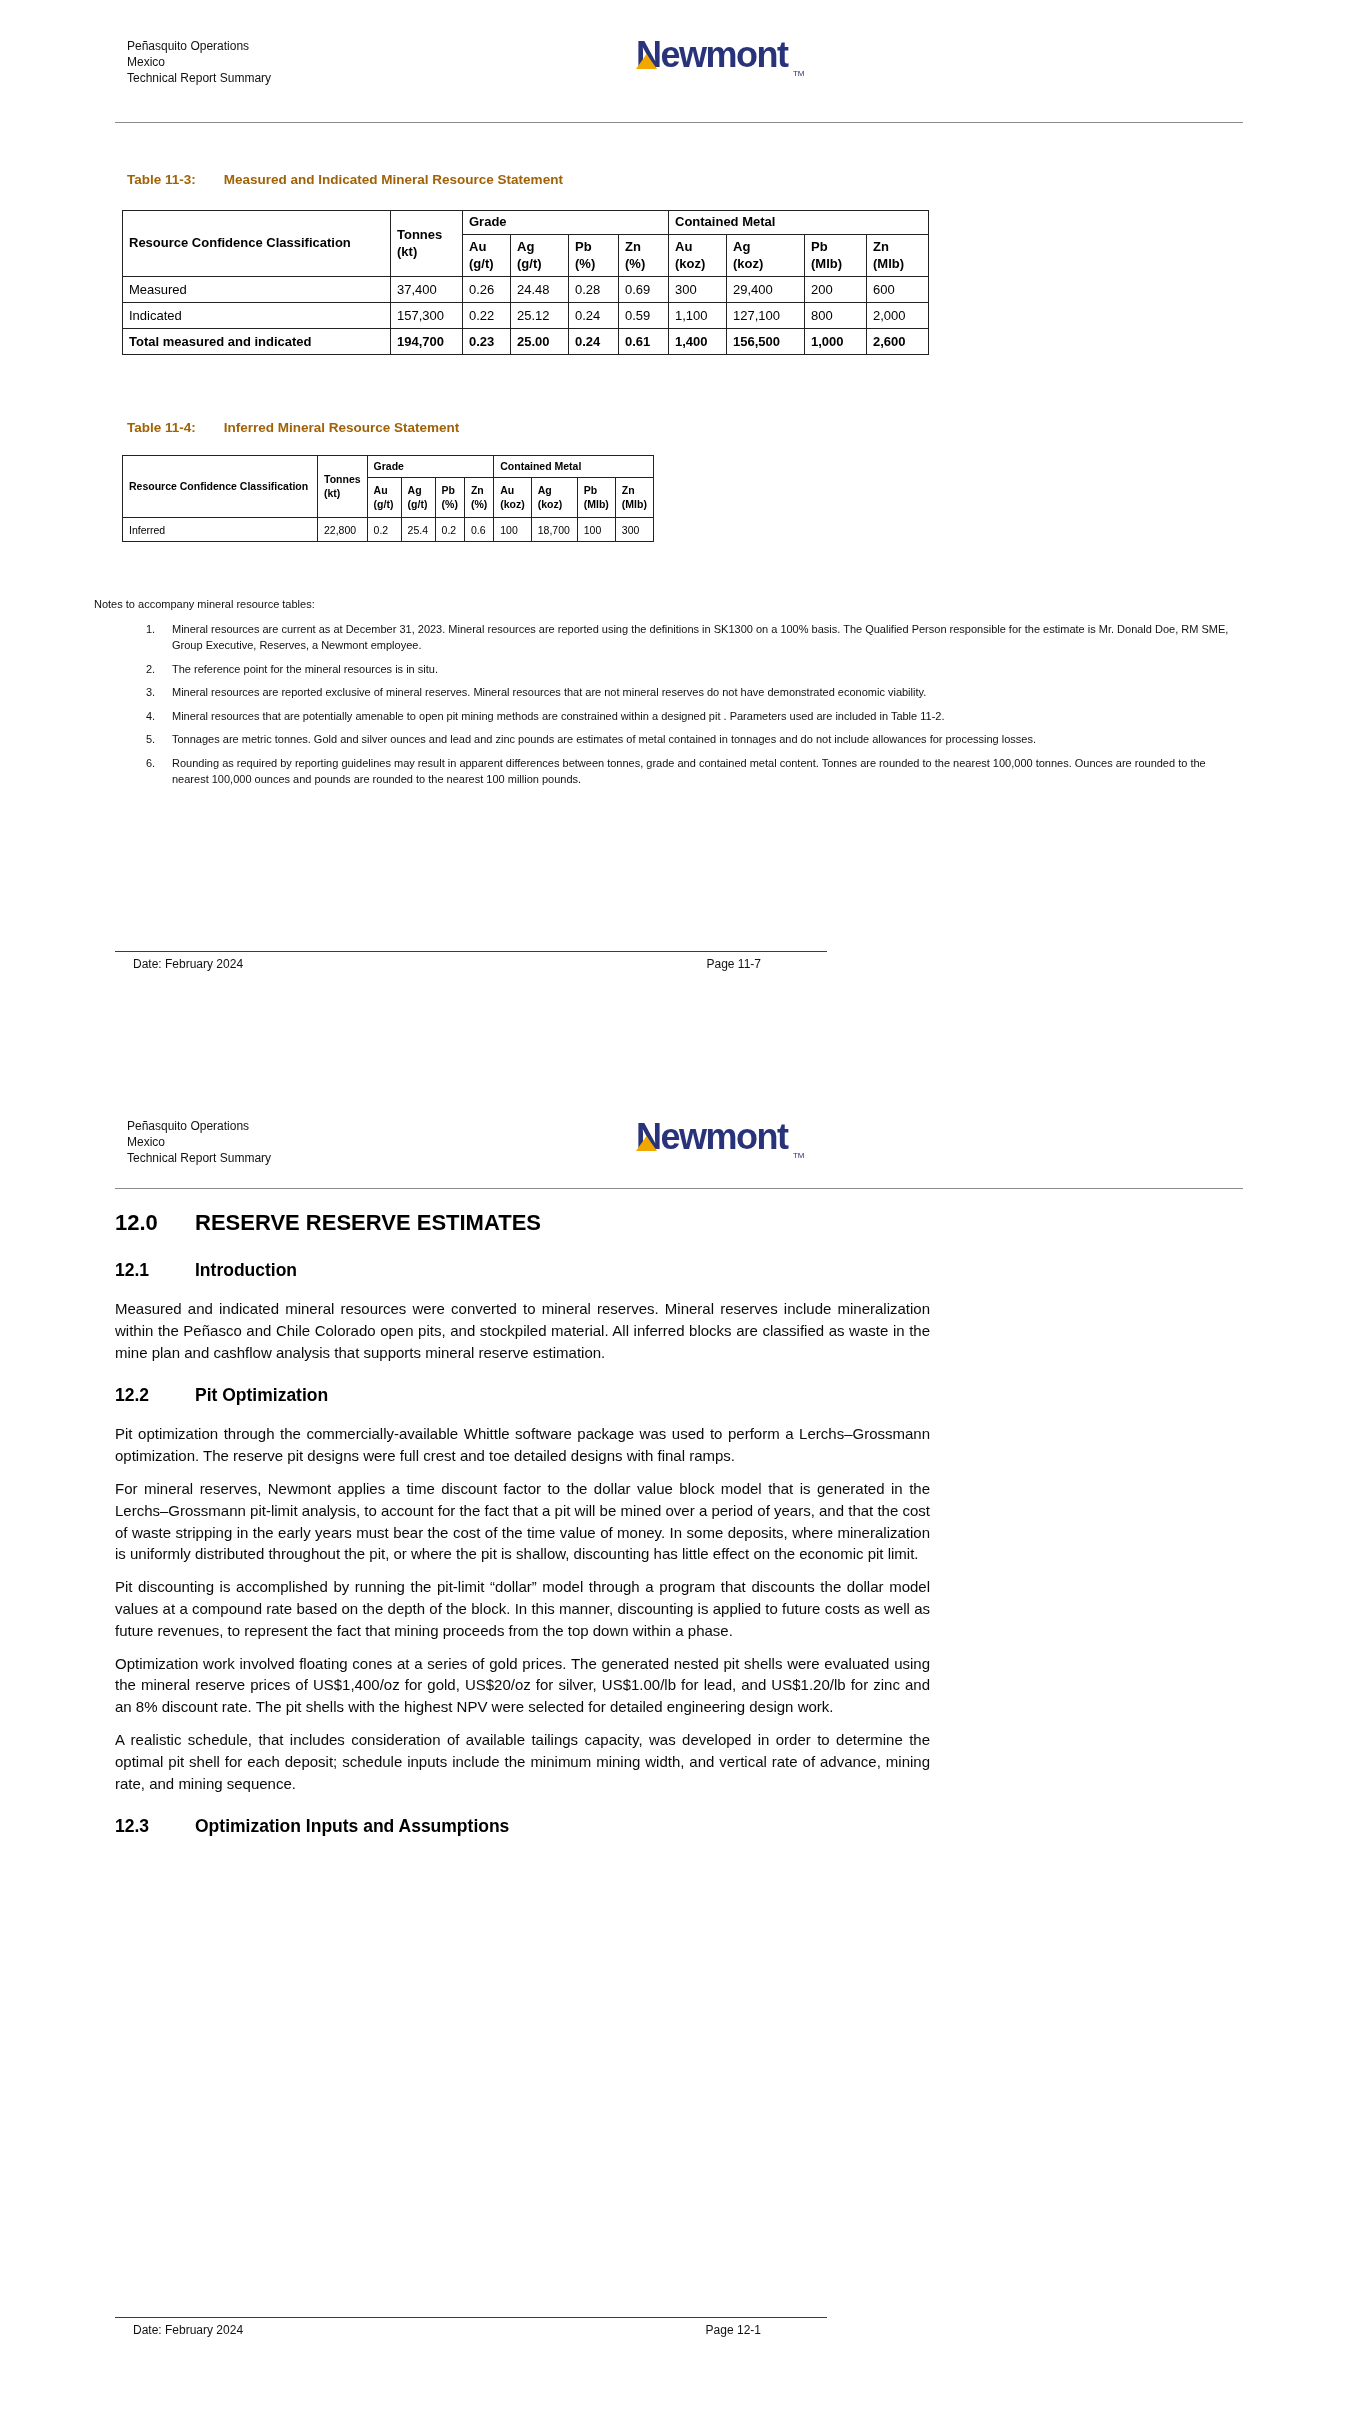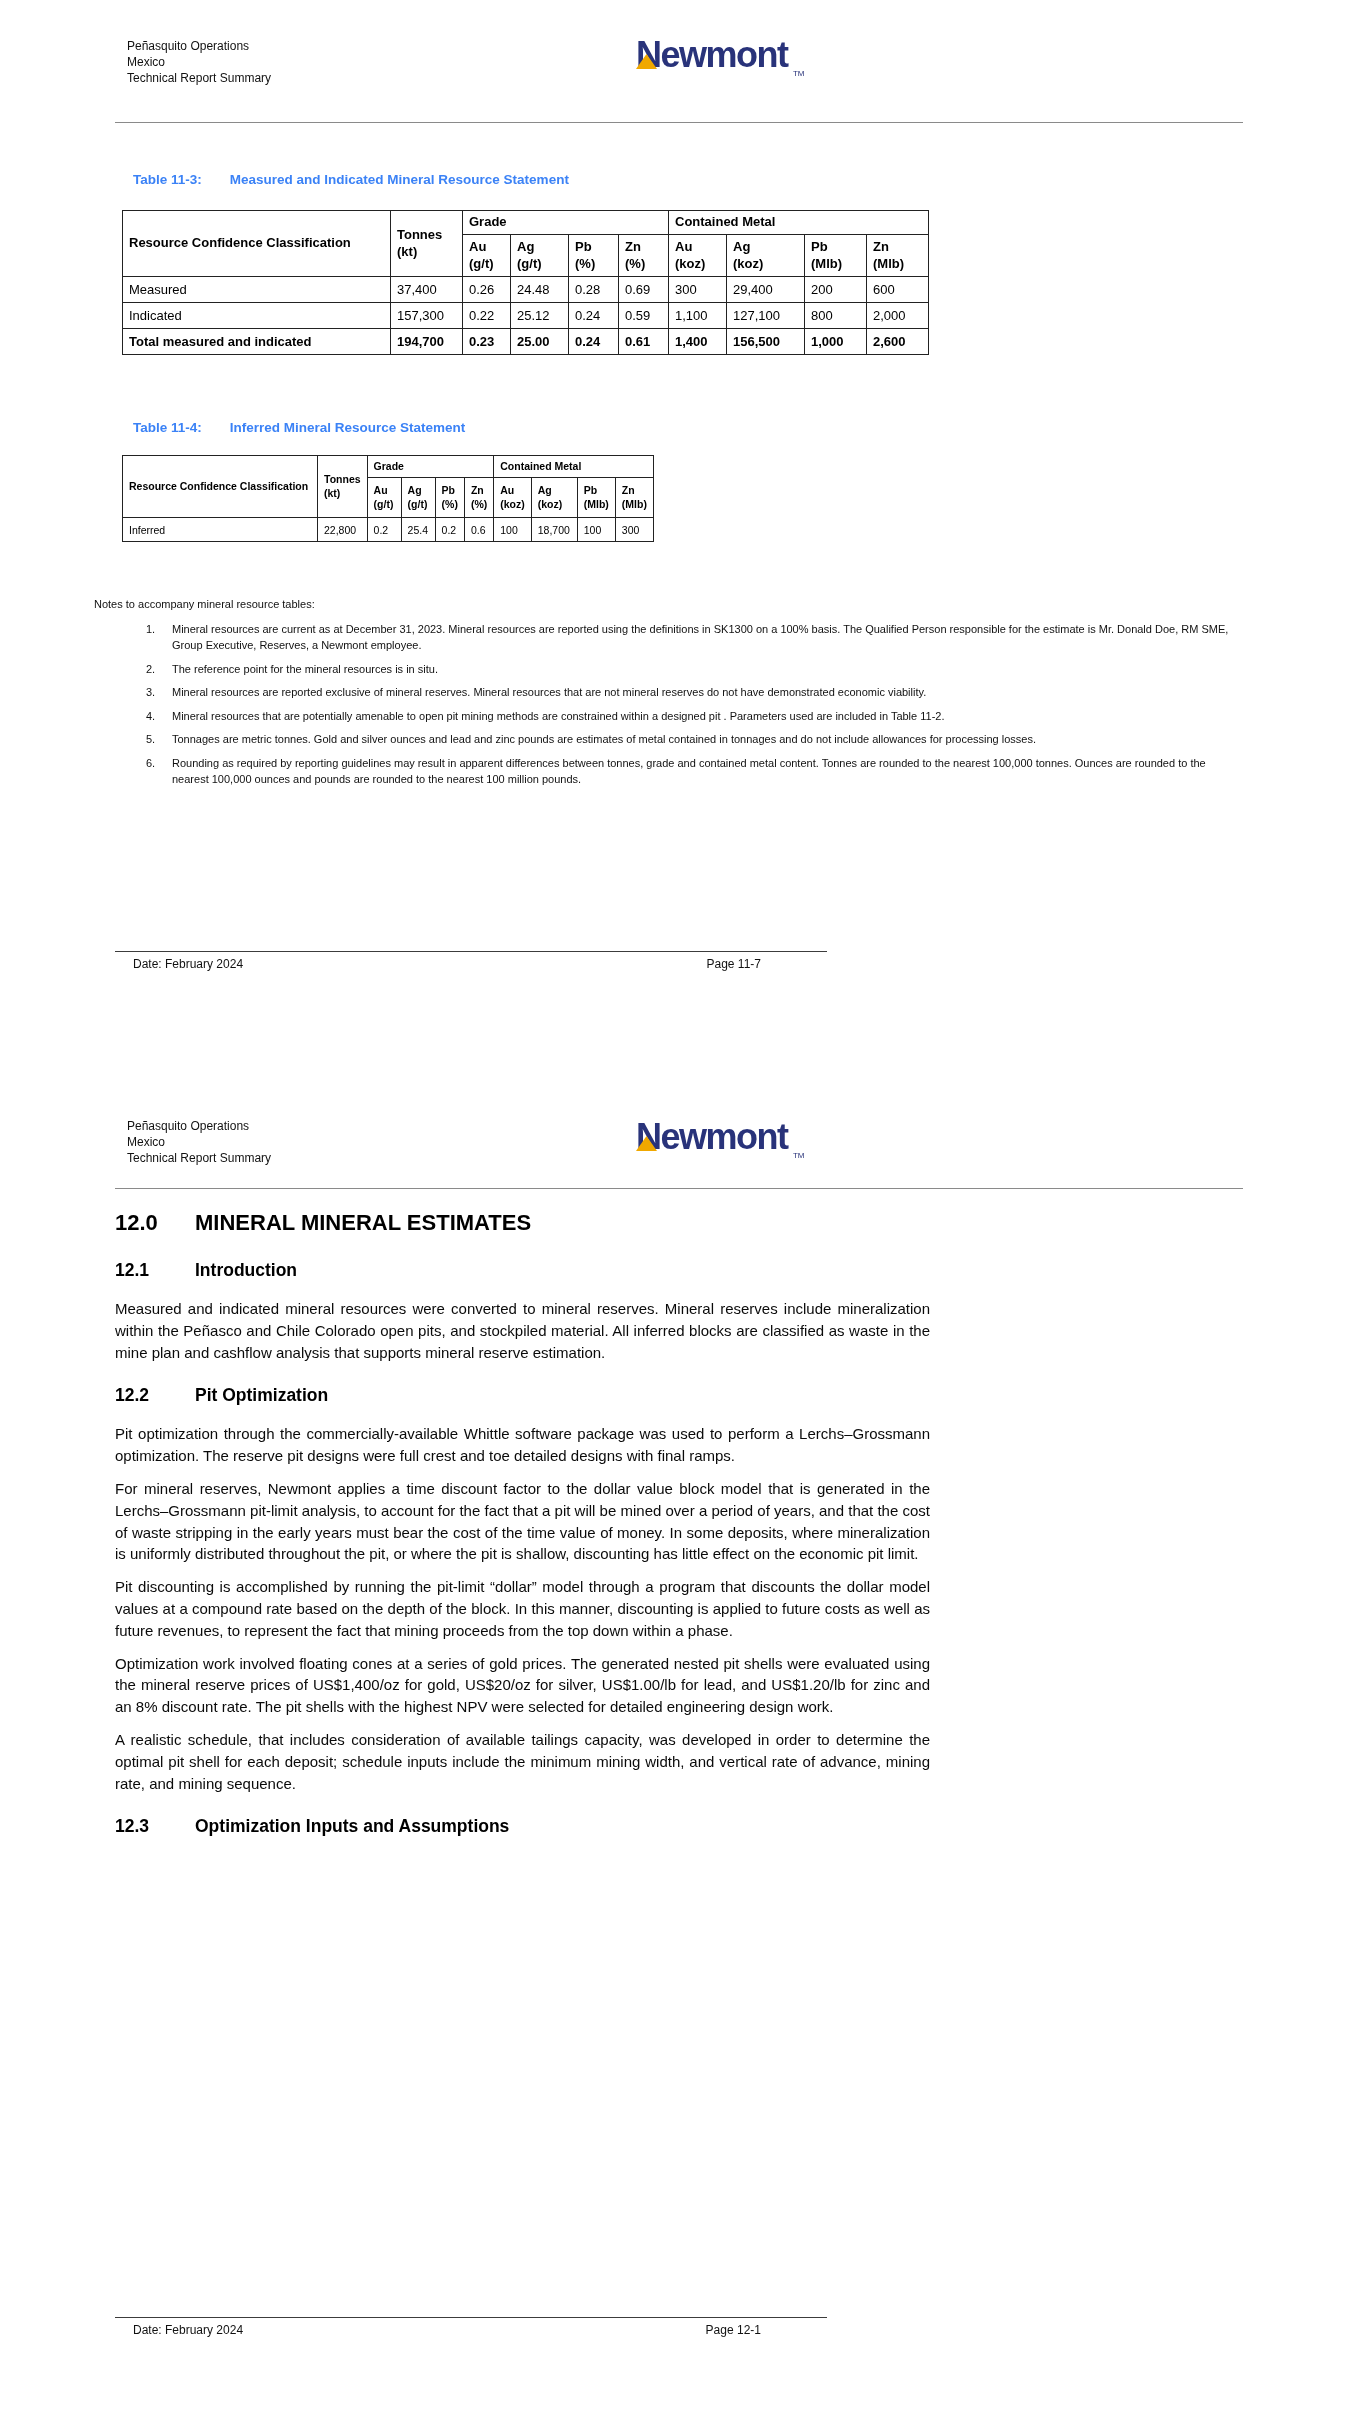--- a/index.html
+++ b/index.html
@@ -17,22 +17,22 @@
   .doc-header { position:absolute; left:127px; top:38px; font-size:12px; line-height:16px; color:#111; }
   .logo { position:absolute; left:636px; top:34px; height:44px; }
   .logo-inner { position:relative; display:inline-block; }
   .logo-text { font-size:36px; font-weight:bold; color:#29337a; letter-spacing:-1.5px; position:relative; z-index:1; }
   .logo-tri { position:absolute; left:0px; bottom:7px; width:21px; height:15px; background:#f0a800;
               clip-path:polygon(50% 0,100% 100%,0 100%); z-index:2; }
   .logo-tm { font-size:8px; color:#29337a; position:relative; top:9px; margin-left:1px; z-index:1; }
   .header-rule { position:absolute; left:115px; width:1128px; border-top:1px solid #8a8a8a; height:0; }
 
   
-  .tbl-title { position:absolute; left:133px; display:flex; column-gap:28px;
-               font-size:13.5px; font-weight:bold; color:#3b82f6; }
+  .tbl-title { position:absolute; left:127px; display:flex; column-gap:28px;
+               font-size:13.5px; font-weight:bold; color:#a16207; }
 
   
   table.res { border-collapse:collapse; table-layout:fixed; position:absolute; left:122px; background:#fff; }
   table.res th, table.res td { border:1px solid #222; padding:2px 6px; text-align:left; vertical-align:middle; font-weight:normal; }
   table.res th { font-weight:bold; line-height:1.25; }
   #t3 { font-size:13px; }
   #t3 td { height:26px; }
   #t3 tr.hdr1 th { height:24px; }
   #t3 tr.hdr2 th { height:42px; }
   #t4 { font-size:10.5px; }
@@ -290,21 +290,21 @@
     <span class="logo-inner">
       <span class="logo-tri"></span>
       <span class="logo-text">Newmont</span>
       <span class="logo-tm">TM</span>
     </span>
   </div>
 
   <div class="header-rule" style="top:108px;"></div>
 
   <div class="body-col">
-    <h1><span class="hnum">12.0</span><span>MINERAL MINERAL ESTIMATES</span></h1>
+    <h1><span class="hnum">12.0</span><span>RESERVE RESERVE ESTIMATES</span></h1>
 
     <h2><span class="hnum">12.1</span><span>Introduction</span></h2>
     <p>Measured and indicated mineral resources were converted to mineral reserves.  Mineral reserves include mineralization within the Peñasco and Chile Colorado open pits, and stockpiled material.  All inferred blocks are classified as waste in the mine plan and cashflow analysis that supports mineral reserve estimation.</p>
 
     <h2><span class="hnum">12.2</span><span>Pit Optimization</span></h2>
     <p>Pit optimization through the commercially-available Whittle software package was used to perform a Lerchs–Grossmann optimization.  The reserve pit designs were full crest and toe detailed designs with final ramps.</p>
     <p>For mineral reserves, Newmont applies a time discount factor to the dollar value block model that is generated in the Lerchs–Grossmann pit-limit analysis, to account for the fact that a pit will be mined over a period of years, and that the cost of waste stripping in the early years must bear the cost of the time value of money.  In some deposits, where mineralization is uniformly distributed throughout the pit, or where the pit is shallow, discounting has little effect on the economic pit limit.</p>
     <p>Pit discounting is accomplished by running the pit-limit “dollar” model through a program that discounts the dollar model values at a compound rate based on the depth of the block.  In this manner, discounting is applied to future costs as well as future revenues, to represent the fact that mining proceeds from the top down within a phase.</p>
     <p>Optimization work involved floating cones at a series of gold prices.  The generated nested pit shells were evaluated using the mineral reserve prices of US$1,400/oz for gold, US$20/oz for silver, US$1.00/lb for lead, and US$1.20/lb for zinc and an 8% discount rate.  The pit shells with the highest NPV were selected for detailed engineering design work.</p>
     <p>A realistic schedule, that includes consideration of available tailings capacity, was developed in order to determine the optimal pit shell for each deposit; schedule inputs include the minimum mining width, and vertical rate of advance, mining rate, and mining sequence.</p>

